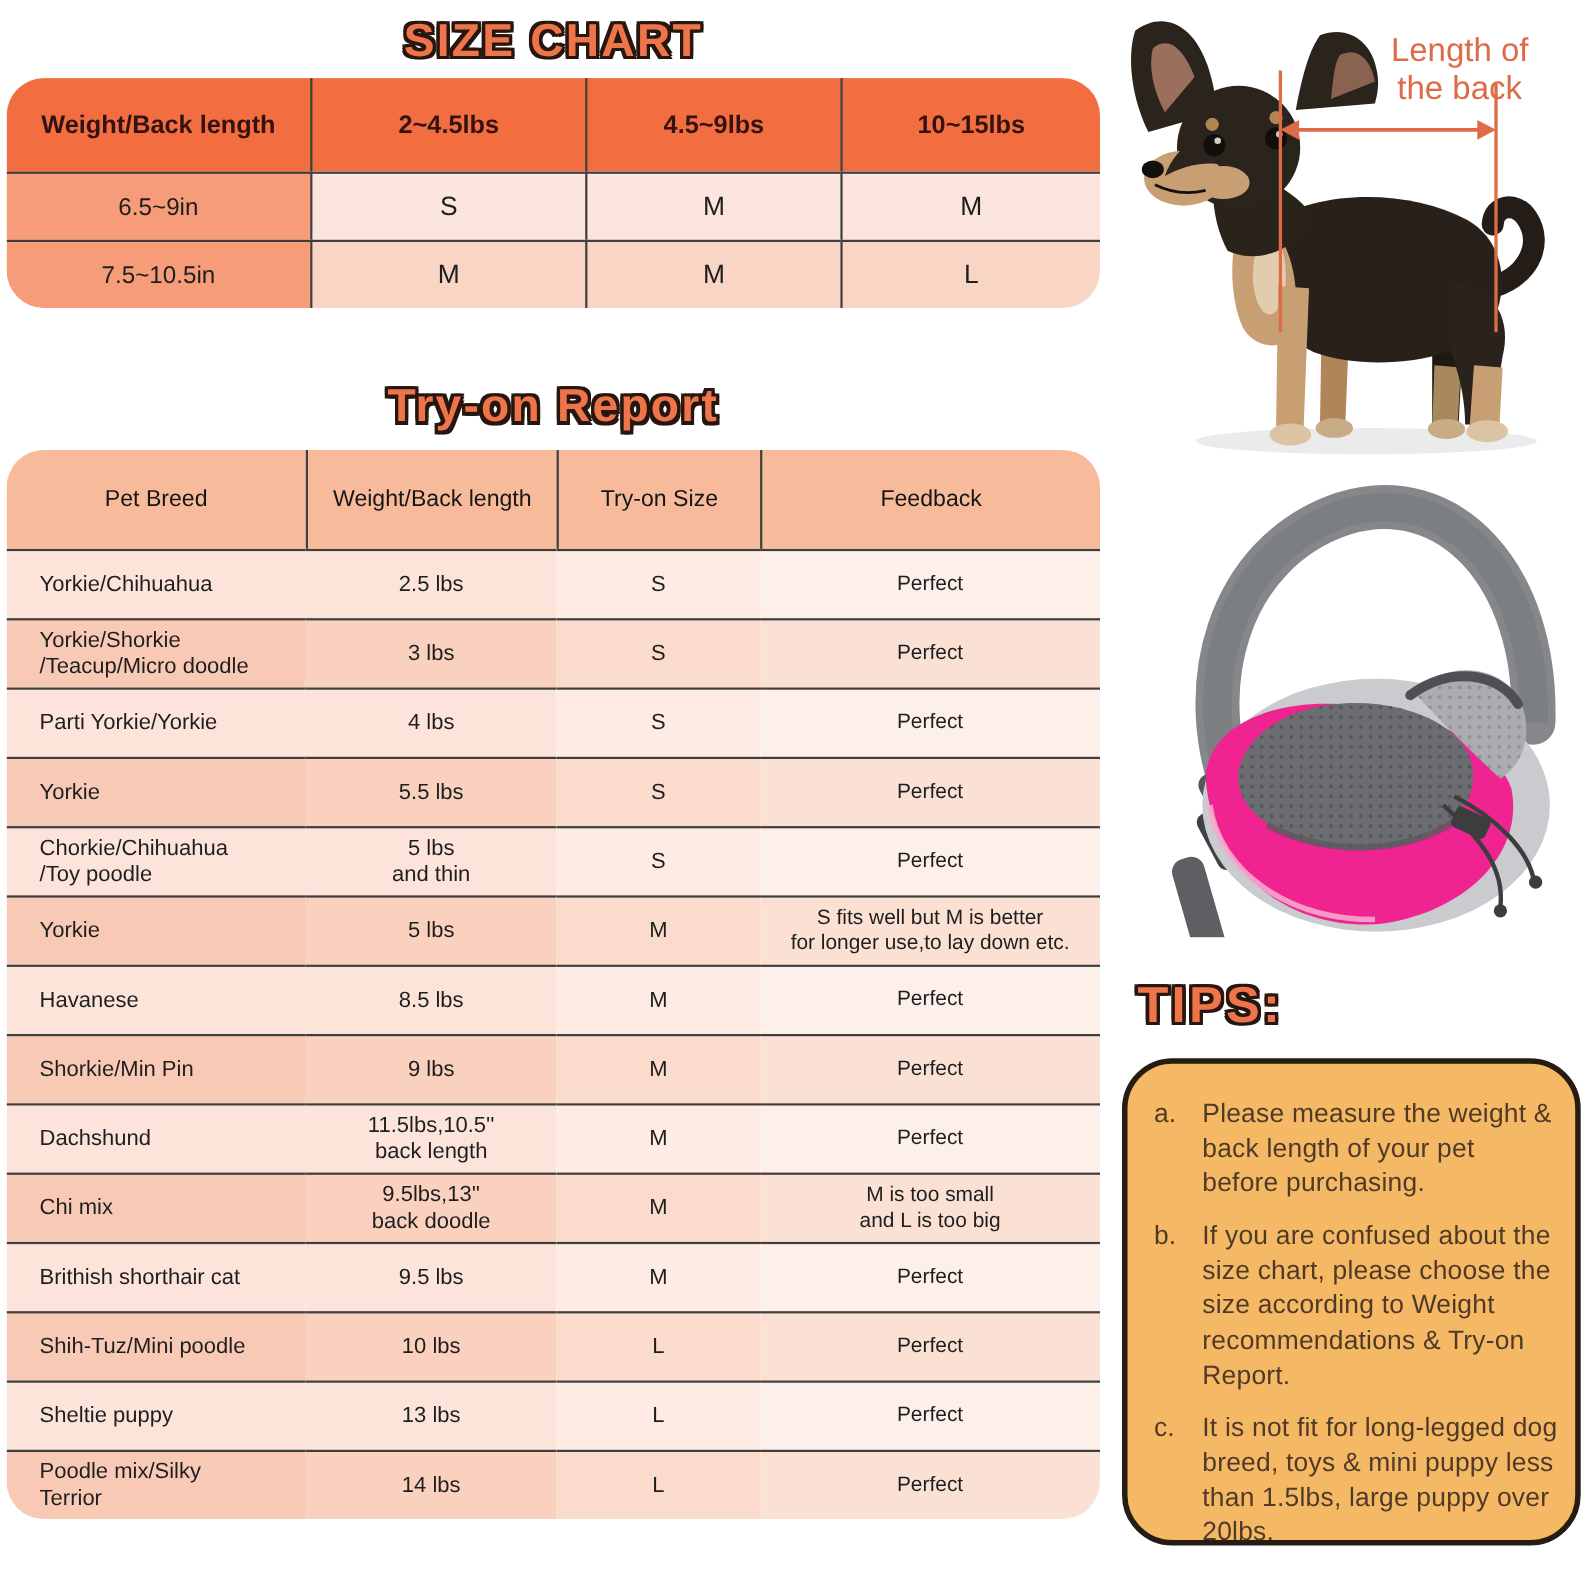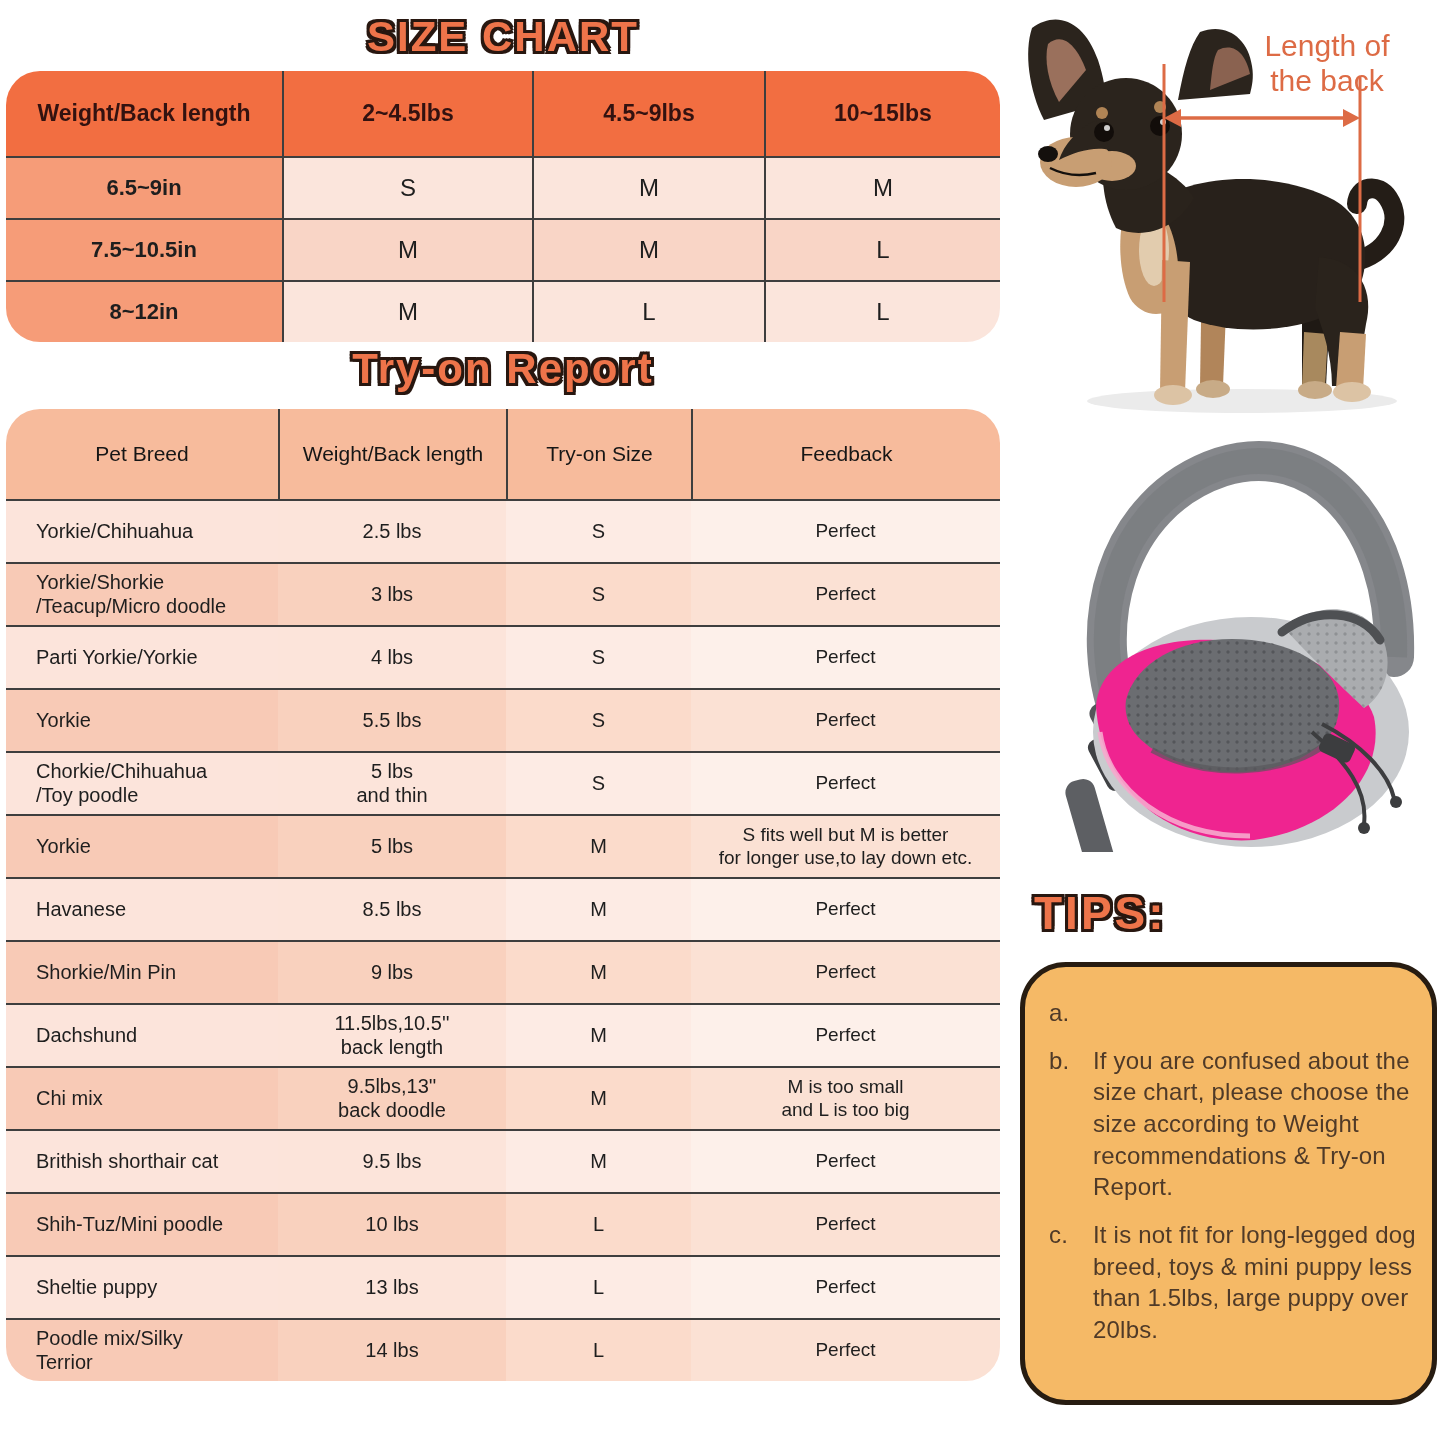--- a/index.html
+++ b/index.html
@@ -22,21 +22,21 @@
 
   .tblwrap{position:absolute;left:0;width:994px;border-radius:34px;overflow:hidden;}
   #sizewrap{top:60px;}
   #trywrap{top:398px;}
 
   table{border-collapse:separate;border-spacing:0;width:100%;table-layout:fixed;}
   th,td{box-sizing:border-box;vertical-align:middle;white-space:pre-line;line-height:1.18;padding:2px 6px;}
 
   
   .size thead th{height:85px;background:#f26e41;color:#331210;font-size:23px;font-weight:700;text-align:center;}
-  .size tbody th{height:62px;background:#f69c78;font-weight:700;font-size:22px;text-align:center;color:#1e1e1e;}
+  .size tbody th{height:62px;background:#f69c78;font-weight:400;font-size:22px;text-align:center;color:#1e1e1e;}
   .size tbody td{height:62px;font-size:24px;text-align:center;color:#1e1e1e;}
   .size tbody tr:nth-child(odd) td{background:#fbe5dc;}
   .size tbody tr:nth-child(even) td{background:#f9d5c6;}
   .size thead th + th{border-left:2px solid #3e3e3e;}
   .size tbody td{border-left:2px solid #3e3e3e;}
   .size tbody th,.size tbody td{border-top:2px solid #3e3e3e;}
 
   
   .try thead th{height:90px;background:#f7bb9c;font-size:21px;font-weight:400;text-align:center;color:#161616;}
   .try thead th + th{border-left:2px solid #3e3e3e;}
@@ -97,26 +97,20 @@
             <td>S</td>
             <td>M</td>
             <td>M</td>
           </tr>
           <tr>
             <th>7.5~10.5in</th>
             <td>M</td>
             <td>M</td>
             <td>L</td>
           </tr>
-          <tr>
-            <th>8~12in</th>
-            <td>M</td>
-            <td>L</td>
-            <td>L</td>
-          </tr>
         </tbody>
       </table>
     </div>
 
     <div class="bubble tryon-title">Try-on Report</div>
 
     <div class="tblwrap" id="trywrap">
       <table class="try">
         <colgroup>
             <col style="width:272px">
@@ -330,20 +324,21 @@
           <circle cx="338" cy="396" r="6" stroke="none"></circle>
           <circle cx="370" cy="370" r="6" stroke="none"></circle>
         </g>
       </svg>
     </div>
 
     <div class="bubble tips-title">TIPS:</div>
     <div class="tips-box">
       <div class="tip">
         <span>a.</span>
+        <span>Please measure the weight &amp; back length of your pet before purchasing.</span>
       </div>
       <div class="tip">
         <span>b.</span>
         <span>If you are confused about the size chart, please choose the size according to Weight recommendations &amp; Try-on Report.</span>
       </div>
       <div class="tip">
         <span>c.</span>
         <span>It is not fit for long-legged dog breed, toys &amp; mini puppy less than 1.5lbs, large puppy over 20lbs.</span>
       </div>
     </div>

